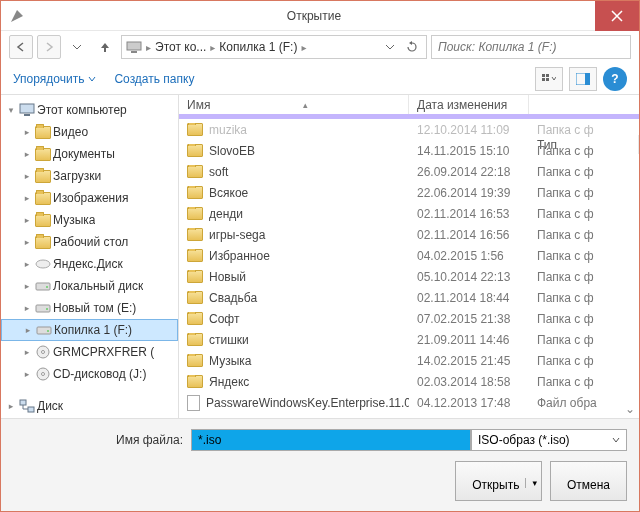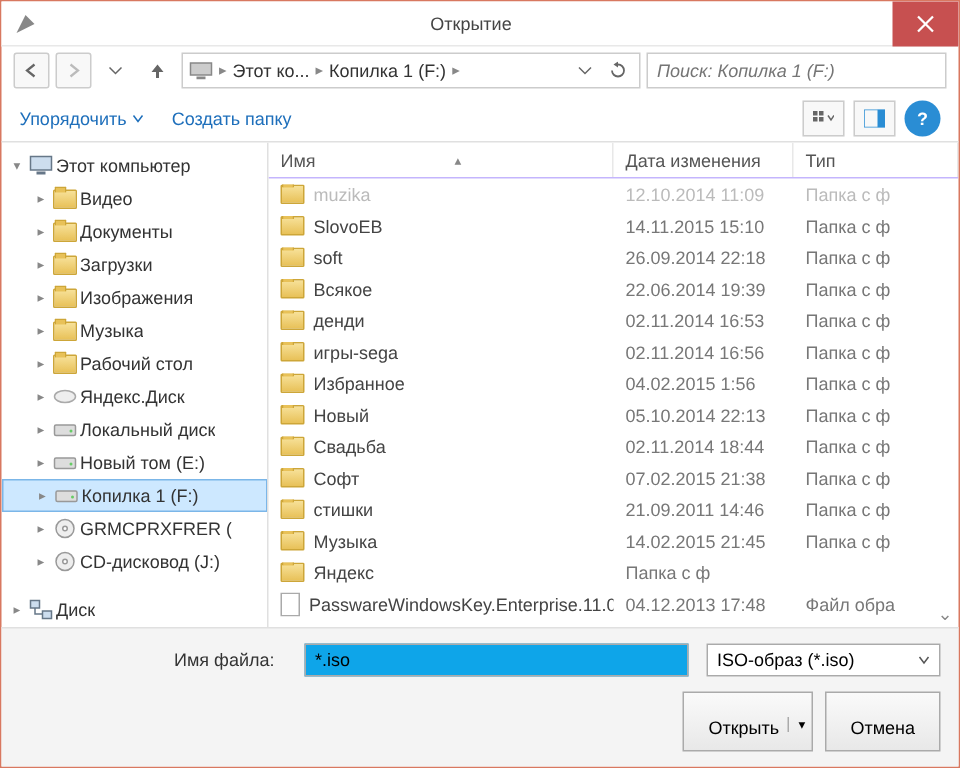--- a/index.html
+++ b/index.html
@@ -24,38 +24,38 @@
 .tb-btn { width: 28px; height: 24px; border: 1px solid #ccc; background: #f8f8f8; display: flex; align-items: center; justify-content: center; color: #555; }
 .help-btn { width: 24px; height: 24px; border-radius: 50%; background: #2a8dd4; color: #fff; display: flex; align-items: center; justify-content: center; font-weight: bold; }
 .body { flex: 1; display: flex; overflow: hidden; }
 .tree { width: 178px; border-right: 1px solid #e0e0e0; overflow-y: auto; padding: 4px 0; }
 .tree-item { display: flex; align-items: center; height: 22px; padding-left: 4px; gap: 2px; white-space: nowrap; color: #333; }
 .tree-item.selected { background: #cde8ff; border: 1px solid #7bb6e8; }
 .tree-arrow { width: 12px; display: inline-flex; justify-content: center; color: #888; font-size: 9px; }
 .tree-icon { width: 16px; height: 16px; display: inline-flex; align-items: center; justify-content: center; }
 .tree-label { overflow: hidden; text-overflow: ellipsis; }
 .filelist { flex: 1; display: flex; flex-direction: column; overflow: hidden; }
-.columns { height: 24px; display: flex; align-items: flex-end; border-bottom: 1px solid #c4b5fd; color: #555; }
+.columns { height: 24px; display: flex; align-items: flex-start; border-bottom: 5px solid #c4b5fd; color: #555; }
 .col { padding: 0 8px; border-right: 1px solid #e8e8e8; height: 100%; display: flex; align-items: center; }
 .col-name { width: 230px; }
 .col-date { width: 120px; }
 .col-type { flex: 1; margin-top: 40px; }
 .rows { flex: 1; overflow: hidden; position: relative; }
 .row { height: 21px; display: flex; align-items: center; color: #444; }
 .row .cell { padding: 0 8px; overflow: hidden; text-overflow: ellipsis; white-space: nowrap; }
 .row .cell-name { width: 230px; display: flex; align-items: center; gap: 6px; }
 .row .cell-date { width: 120px; color: #777; }
 .row .cell-type { flex: 1; color: #777; }
 .row.faded .cell-date, .row.faded .cell-type, .row.faded .cell-name span:last-child { color: #bbb; }
 .folder-ic { width: 16px; height: 13px; background: linear-gradient(#f7e199,#e8c158); border-radius: 1px; border: 1px solid #cda638; position: relative; flex-shrink:0;}
 .folder-ic::before { content:""; position:absolute; top:-3px; left:0; width:6px; height:3px; background:#e8c158; border:1px solid #cda638; border-bottom:none; border-radius:1px 1px 0 0;}
 .file-ic { width: 13px; height: 16px; background: #fff; border: 1px solid #aaa; flex-shrink:0; position:relative;}
 .scroll-down { position: absolute; bottom: 2px; right: 4px; color: #888; }
 .bottom { border-top: 1px solid #e0e0e0; padding: 10px 12px; display: flex; flex-direction: column; gap: 10px; background: #f4f4f4; }
-.filename-row { display: flex; align-items: center; gap: 12px; }
+.filename-row { display: flex; align-items: center; gap: 0; }
 .filename-label { width: 178px; text-align: right; color: #333; padding-right: 8px; }
 .filename-input { flex: 1; height: 22px; border: 1px solid #aaa; padding: 0 6px; background: #0ea5e9; }
 .filter-select { width: 156px; height: 22px; border: 1px solid #aaa; background: #fff; padding: 0 6px; display:flex; align-items:center; justify-content:space-between; }
 .buttons-row { display: flex; justify-content: flex-end; gap: 8px; }
 .dlg-btn { height: 40px; border: 1px solid #aaa; background: linear-gradient(#fafafa,#e8e8e8); padding: 16px 16px; display: flex; align-items: flex-start; gap: 6px; }
 .dlg-btn.split { padding-right: 4px; }
 .split-arrow { border-left: 1px solid #aaa; padding-left: 6px; font-size: 9px; }
 svg { display: block; }
 .sort-ar { margin: 0 auto; font-size: 9px; color: #888; }
 </style>
@@ -392,20 +392,21 @@
               <span>Музыка</span>
             </div>
             <div class="cell cell-date">14.02.2015 21:45</div>
             <div class="cell cell-type">Папка с ф</div>
           </div>
           <div class="row">
             <div class="cell cell-name">
               <span class="folder-ic"></span>
               <span>Яндекс</span>
             </div>
+            <div class="cell cell-date">02.03.2014 18:58</div>
             <div class="cell cell-type">Папка с ф</div>
           </div>
           <div class="row">
             <div class="cell cell-name">
               <span class="file-ic"></span>
               <span>PasswareWindowsKey.Enterprise.11.0.357..</span>
             </div>
             <div class="cell cell-date">04.12.2013 17:48</div>
             <div class="cell cell-type">Файл обра</div>
           </div>

